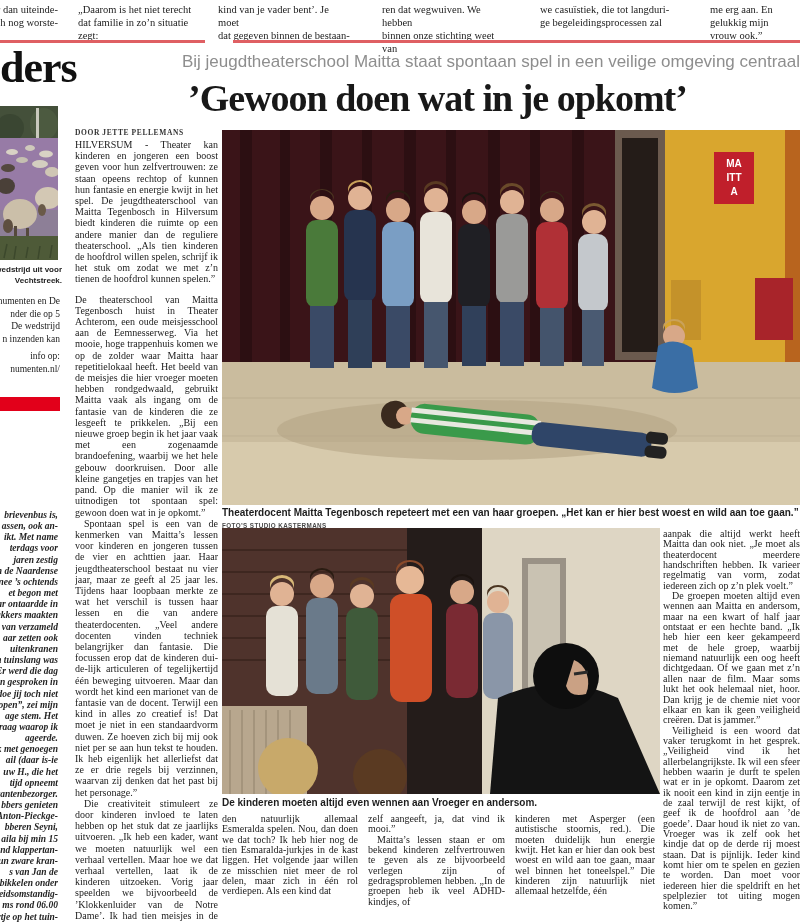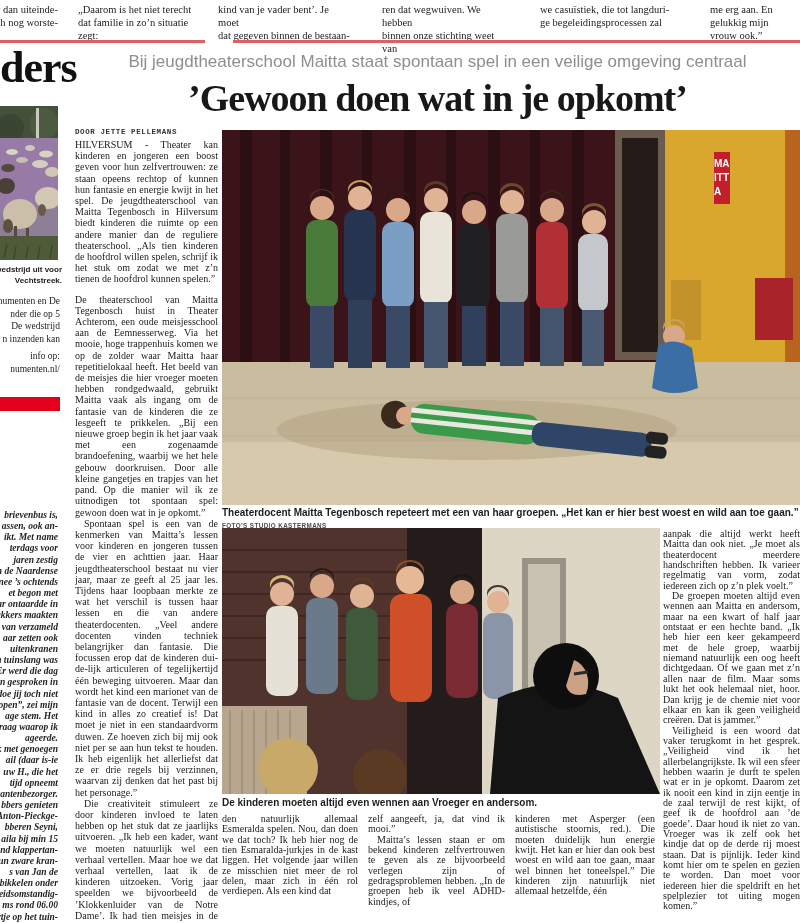--- a/index.html
+++ b/index.html
@@ -12,38 +12,38 @@
   .rule{height:3px;background:#df5f63;top:40px;}
   
   .ders{font-size:44px;font-weight:bold;letter-spacing:-1px;line-height:1;color:#111;}
   .lc-capt{font-family:"Liberation Sans",sans-serif;font-weight:bold;font-size:8px;
            line-height:11px;text-align:right;color:#222;}
   .lc-serif{font-size:9.5px;line-height:12.5px;text-align:right;}
   .lc-italic{font-style:italic;font-weight:600;font-size:9.5px;line-height:11.15px;text-align:right;color:#242424;}
   .redblock{background:#e2001a;}
   
   .kicker{font-family:"Liberation Sans",sans-serif;font-size:17px;color:#8e8e8e;
-          text-align:center;letter-spacing:0px;}
+          text-align:right;letter-spacing:0px;}
   .headline{font-size:38px;font-weight:bold;letter-spacing:-1px;text-align:center;color:#181818;}
-  .byline{font-family:Liberation Mono, monospace;font-size:7.5px;font-weight:bold;
+  .byline{font-family:Liberation Serif, serif;font-size:7.5px;font-weight:bold;
           letter-spacing:.6px;color:#333;}
   .body-text{text-align:justify;hyphens:auto;}
   .body-text p{margin:0;}
   .c1{font-size:10px;line-height:11.2px;}
   .c1 .lead{font-weight:normal;}
   .c1 p.afterlead{margin-top:9px;}
   .bt-small{font-size:10px;line-height:10.35px;}
   .ind{text-indent:9px;font-family:Liberation Serif, serif;}
   .caption{font-family:"Liberation Sans",sans-serif;font-weight:bold;font-size:10px;
            line-height:12px;color:#1d1d1d;}
   .credit{font-size:6.3px;font-weight:bold;letter-spacing:.4px;color:#4a4a4a;}
   .photo{display:block;}
   .sign{background:#c01f2b;color:#fff;font-family:"Liberation Sans",sans-serif;
-        font-weight:bold;font-size:10px;line-height:14px;text-align:left;
-        word-break:break-all;padding:5px 0;}
+        font-weight:bold;font-size:10px;line-height:14px;text-align:center;
+        word-break:break-all;padding:5px 12px;}
 </style>
 </head>
 <body>
 
 <div class="page">
 
   <div class="abs strip-frag pre" style="left:-30px;width:88px;text-align:right;">r dan uiteinde-
 ch nog worste-</div>
   <div class="abs strip-frag pre" style="left:78px;width:132px;">„Daarom is het niet terecht
 dat familie in zo’n situatie zegt:</div>

